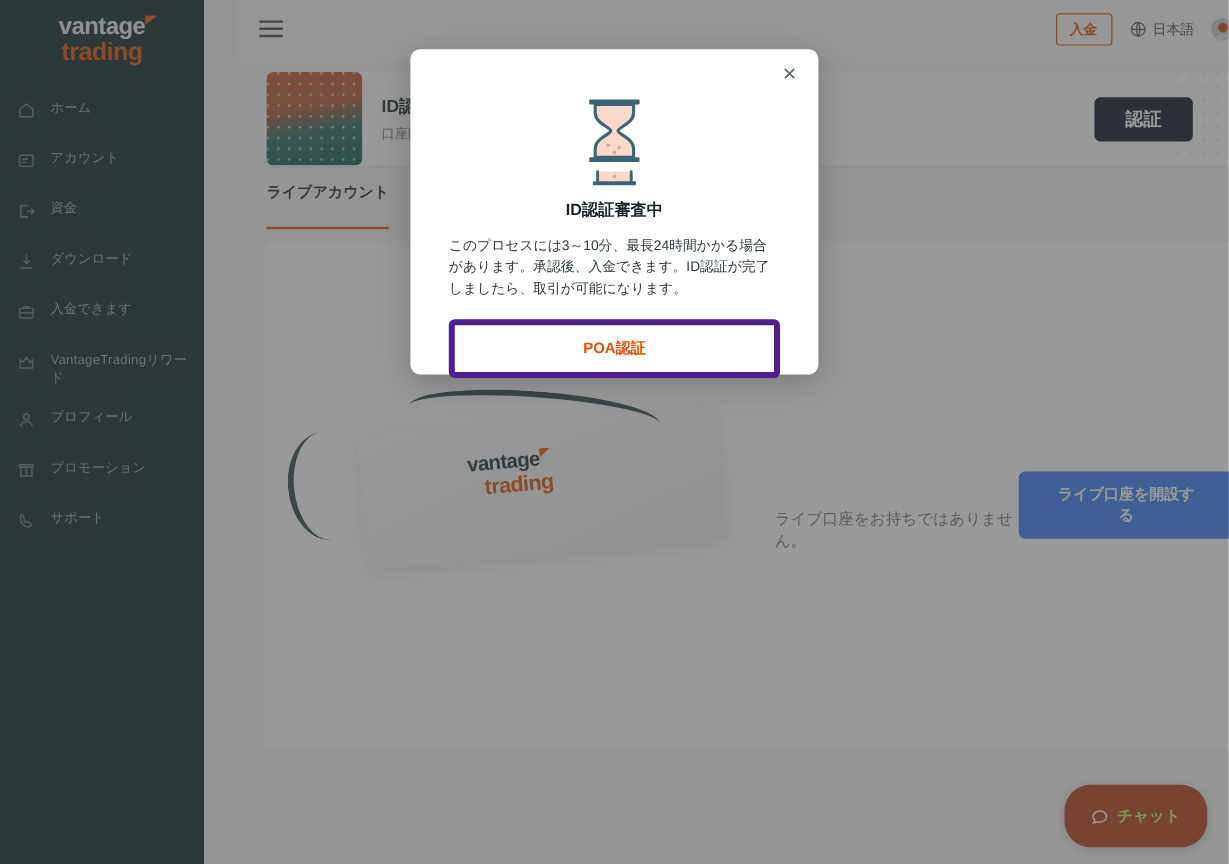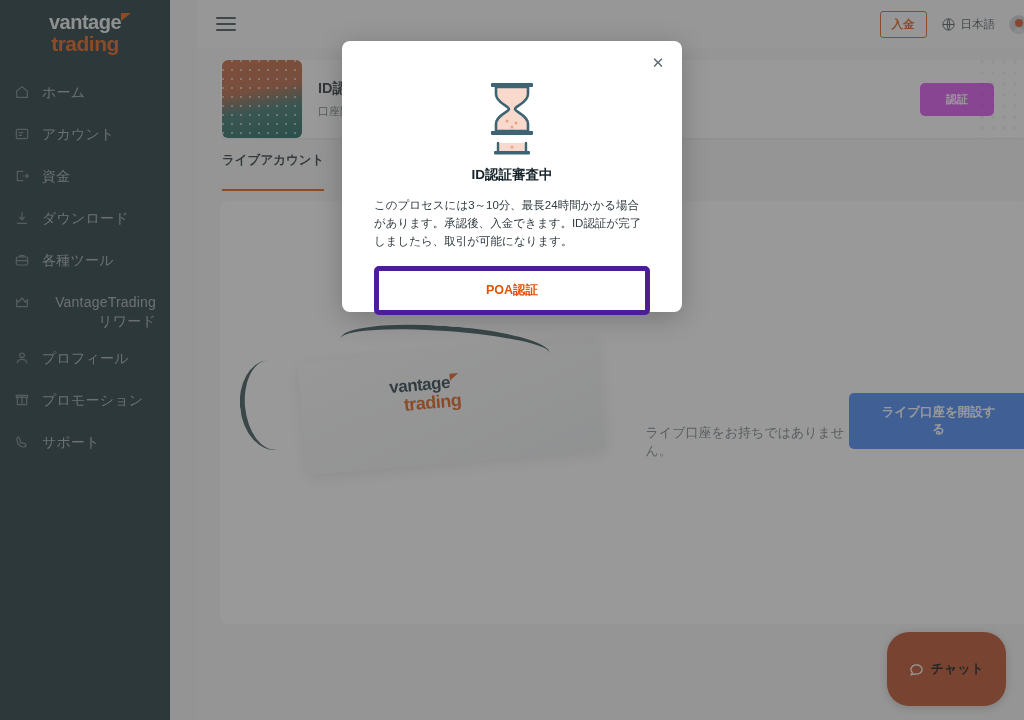--- a/index.html
+++ b/index.html
@@ -42,23 +42,22 @@
     padding: 9px 14px 9px 14px;
     min-height: 42px;
     cursor: pointer;
   }
   .nav-item .nicon {
     flex: 0 0 16px; width: 16px; height: 16px;
     display: block; margin-top: 1px; opacity: .65;
   }
   .nav-item .nicon svg { width: 16px; height: 16px; display: block; }
   .nav-label {
-    font-size: 14px; color: #9aa6aa; line-height: 1.35;
+    font-size: 11px; color: #9aa6aa; line-height: 1.35;
     letter-spacing: .2px;
-    text-align: right;
   }
 
   
   .main {
     position: absolute; left: 170px; top: 0;
     width: 854px; height: 720px;
     background: #f5f5f5;
     margin-left: 28px;
   }
   .topbar {
@@ -114,22 +113,22 @@
       radial-gradient(circle at 1px 1px, rgba(255,255,255,.55) 1px, transparent 1.3px) 0 0/9px 9px,
       linear-gradient(170deg, #c25a2e 0%, #b35a36 38%, #2d6a62 62%, #0f5b52 100%);
     border-radius: 6px;
     margin-left: 2px;
   }
   .banner-text { padding-left: 16px; }
   .banner-title { font-size: 14.5px; font-weight: 700; color: #1d2b31; }
   .banner-sub { font-size: 11px; color: #6b777c; margin-top: 6px; }
   .banner-cta {
     margin-left: auto; margin-right: 34px;
-    background: #d946ef; color: #fff; border: 0;
-    font-size: 11px; font-weight: 700;
+    background: #0f172a; color: #fff; border: 0;
+    font-size: 15px; font-weight: 700;
     padding: 9px 26px; border-radius: 5px; cursor: pointer;
     font-family: inherit;
   }
   .banner-dots {
     position: absolute; right: 0; top: 0; width: 48px; height: 78px;
     background: radial-gradient(circle at 2px 2px, rgba(0,0,0,.05) 1.6px, transparent 2px) 0 0/11px 11px;
   }
 
   
   .tabs { display: flex; gap: 26px; margin-top: 14px; padding-left: 2px; }
@@ -194,24 +193,24 @@
   .empty-btn {
     margin-top: 16px; background: #3b82f6; color: #fff; border: 0;
     font-size: 12.5px; font-weight: 700;
     padding: 11px 32px; border-radius: 5px; cursor: pointer;
     font-family: inherit;
   }
 
   
   .chat-btn {
     position: absolute; right: 18px; bottom: 14px;
-    background: #b8421a; color: #000000; border: 0;
+    background: #b8421a; color: #bef264; border: 0;
     display: flex; align-items: center; gap: 7px;
     font-size: 13px; font-weight: 700;
-    padding: 28px 22px; border-radius: 22px; cursor: pointer;
+    padding: 17px 22px; border-radius: 22px; cursor: pointer;
     font-family: inherit; z-index: 12;
     box-shadow: 0 2px 8px rgba(0,0,0,.2);
   }
   .chat-btn svg { width: 15px; height: 15px; display: block; }
 
   
   .overlay {
     position: absolute; inset: 0;
     background: rgba(70,70,70,.55);
     z-index: 20;
@@ -298,21 +297,21 @@
       <span class="nav-label">ダウンロード</span>
     </div>
 
     <div class="nav-item">
       <span class="nicon">
         <svg viewBox="0 0 24 24" fill="none" stroke="#9aa6aa" stroke-width="1.8">
             <rect x="3.5" y="7.5" width="17" height="12" rx="2"></rect>
             <path d="M9 7.5V5.5h6v2M3.5 13h17"></path>
           </svg>
       </span>
-      <span class="nav-label">各種ツール</span>
+      <span class="nav-label">入金できます</span>
     </div>
 
     <div class="nav-item">
       <span class="nicon">
         <svg viewBox="0 0 24 24" fill="none" stroke="#9aa6aa" stroke-width="1.8">
             <path d="M4 9l3 3 5-6 5 6 3-3v10H4z"></path>
           </svg>
       </span>
       <span class="nav-label">VantageTradingリワード</span>
     </div>

